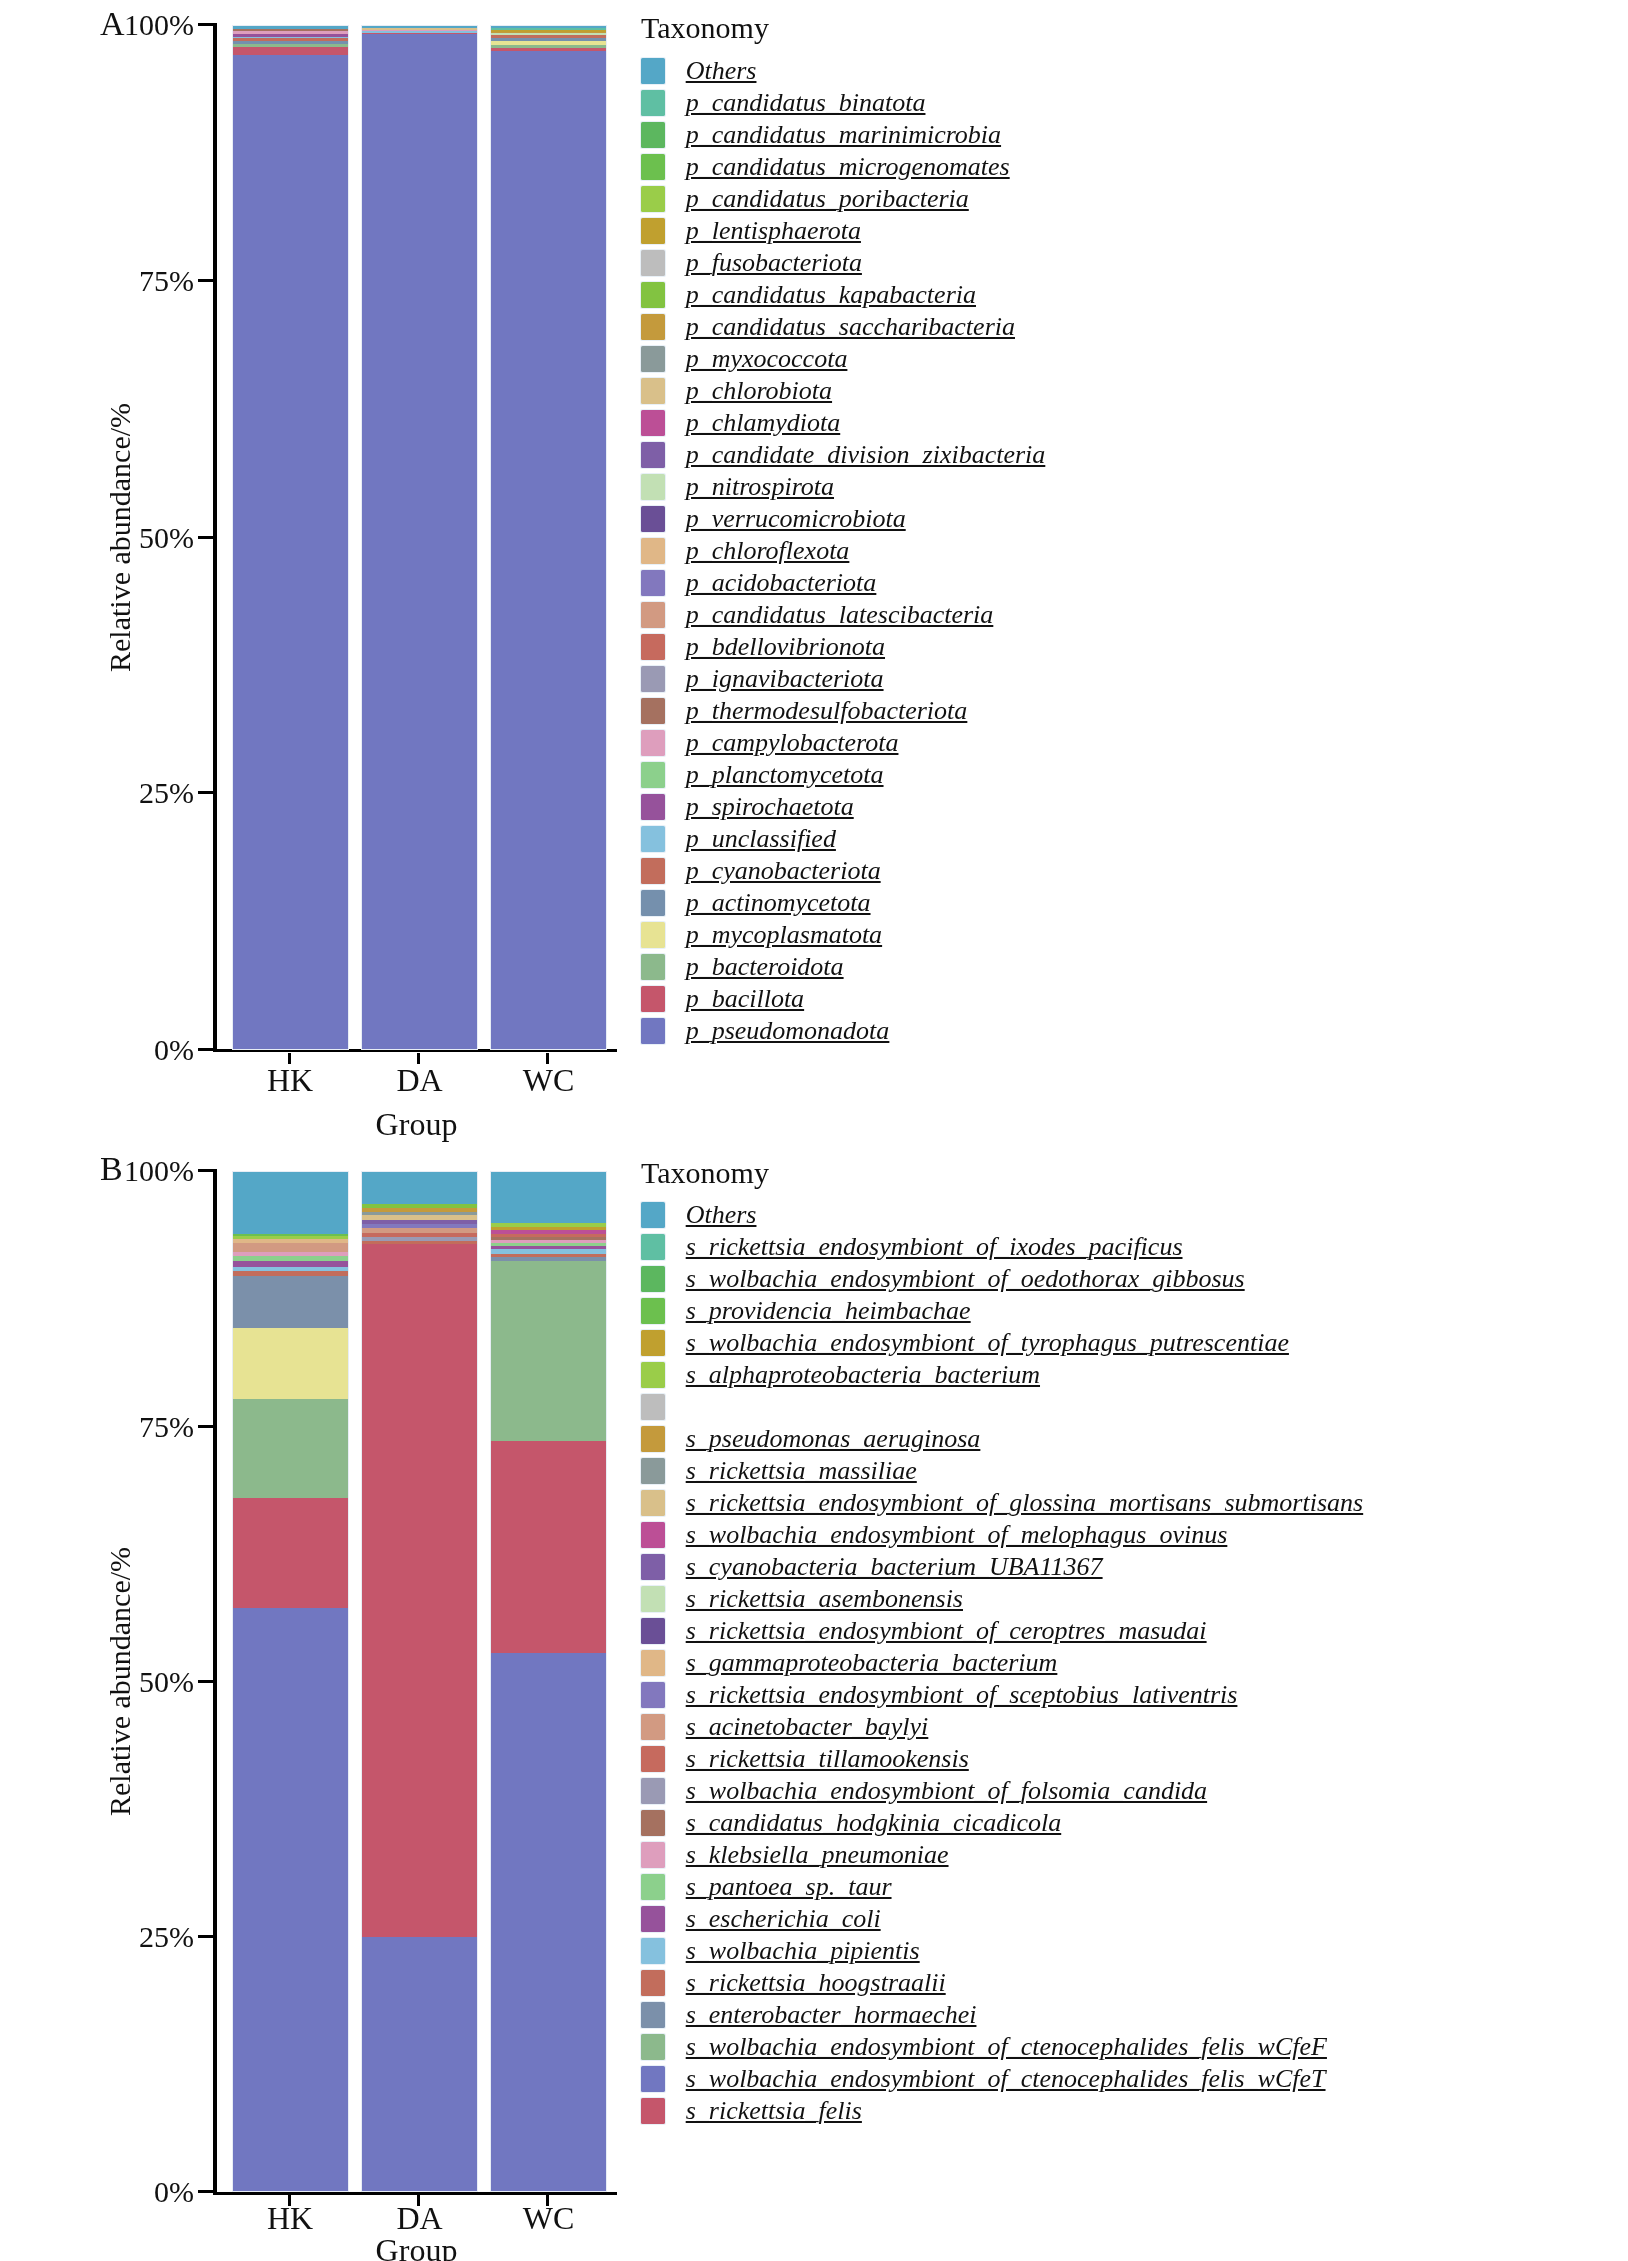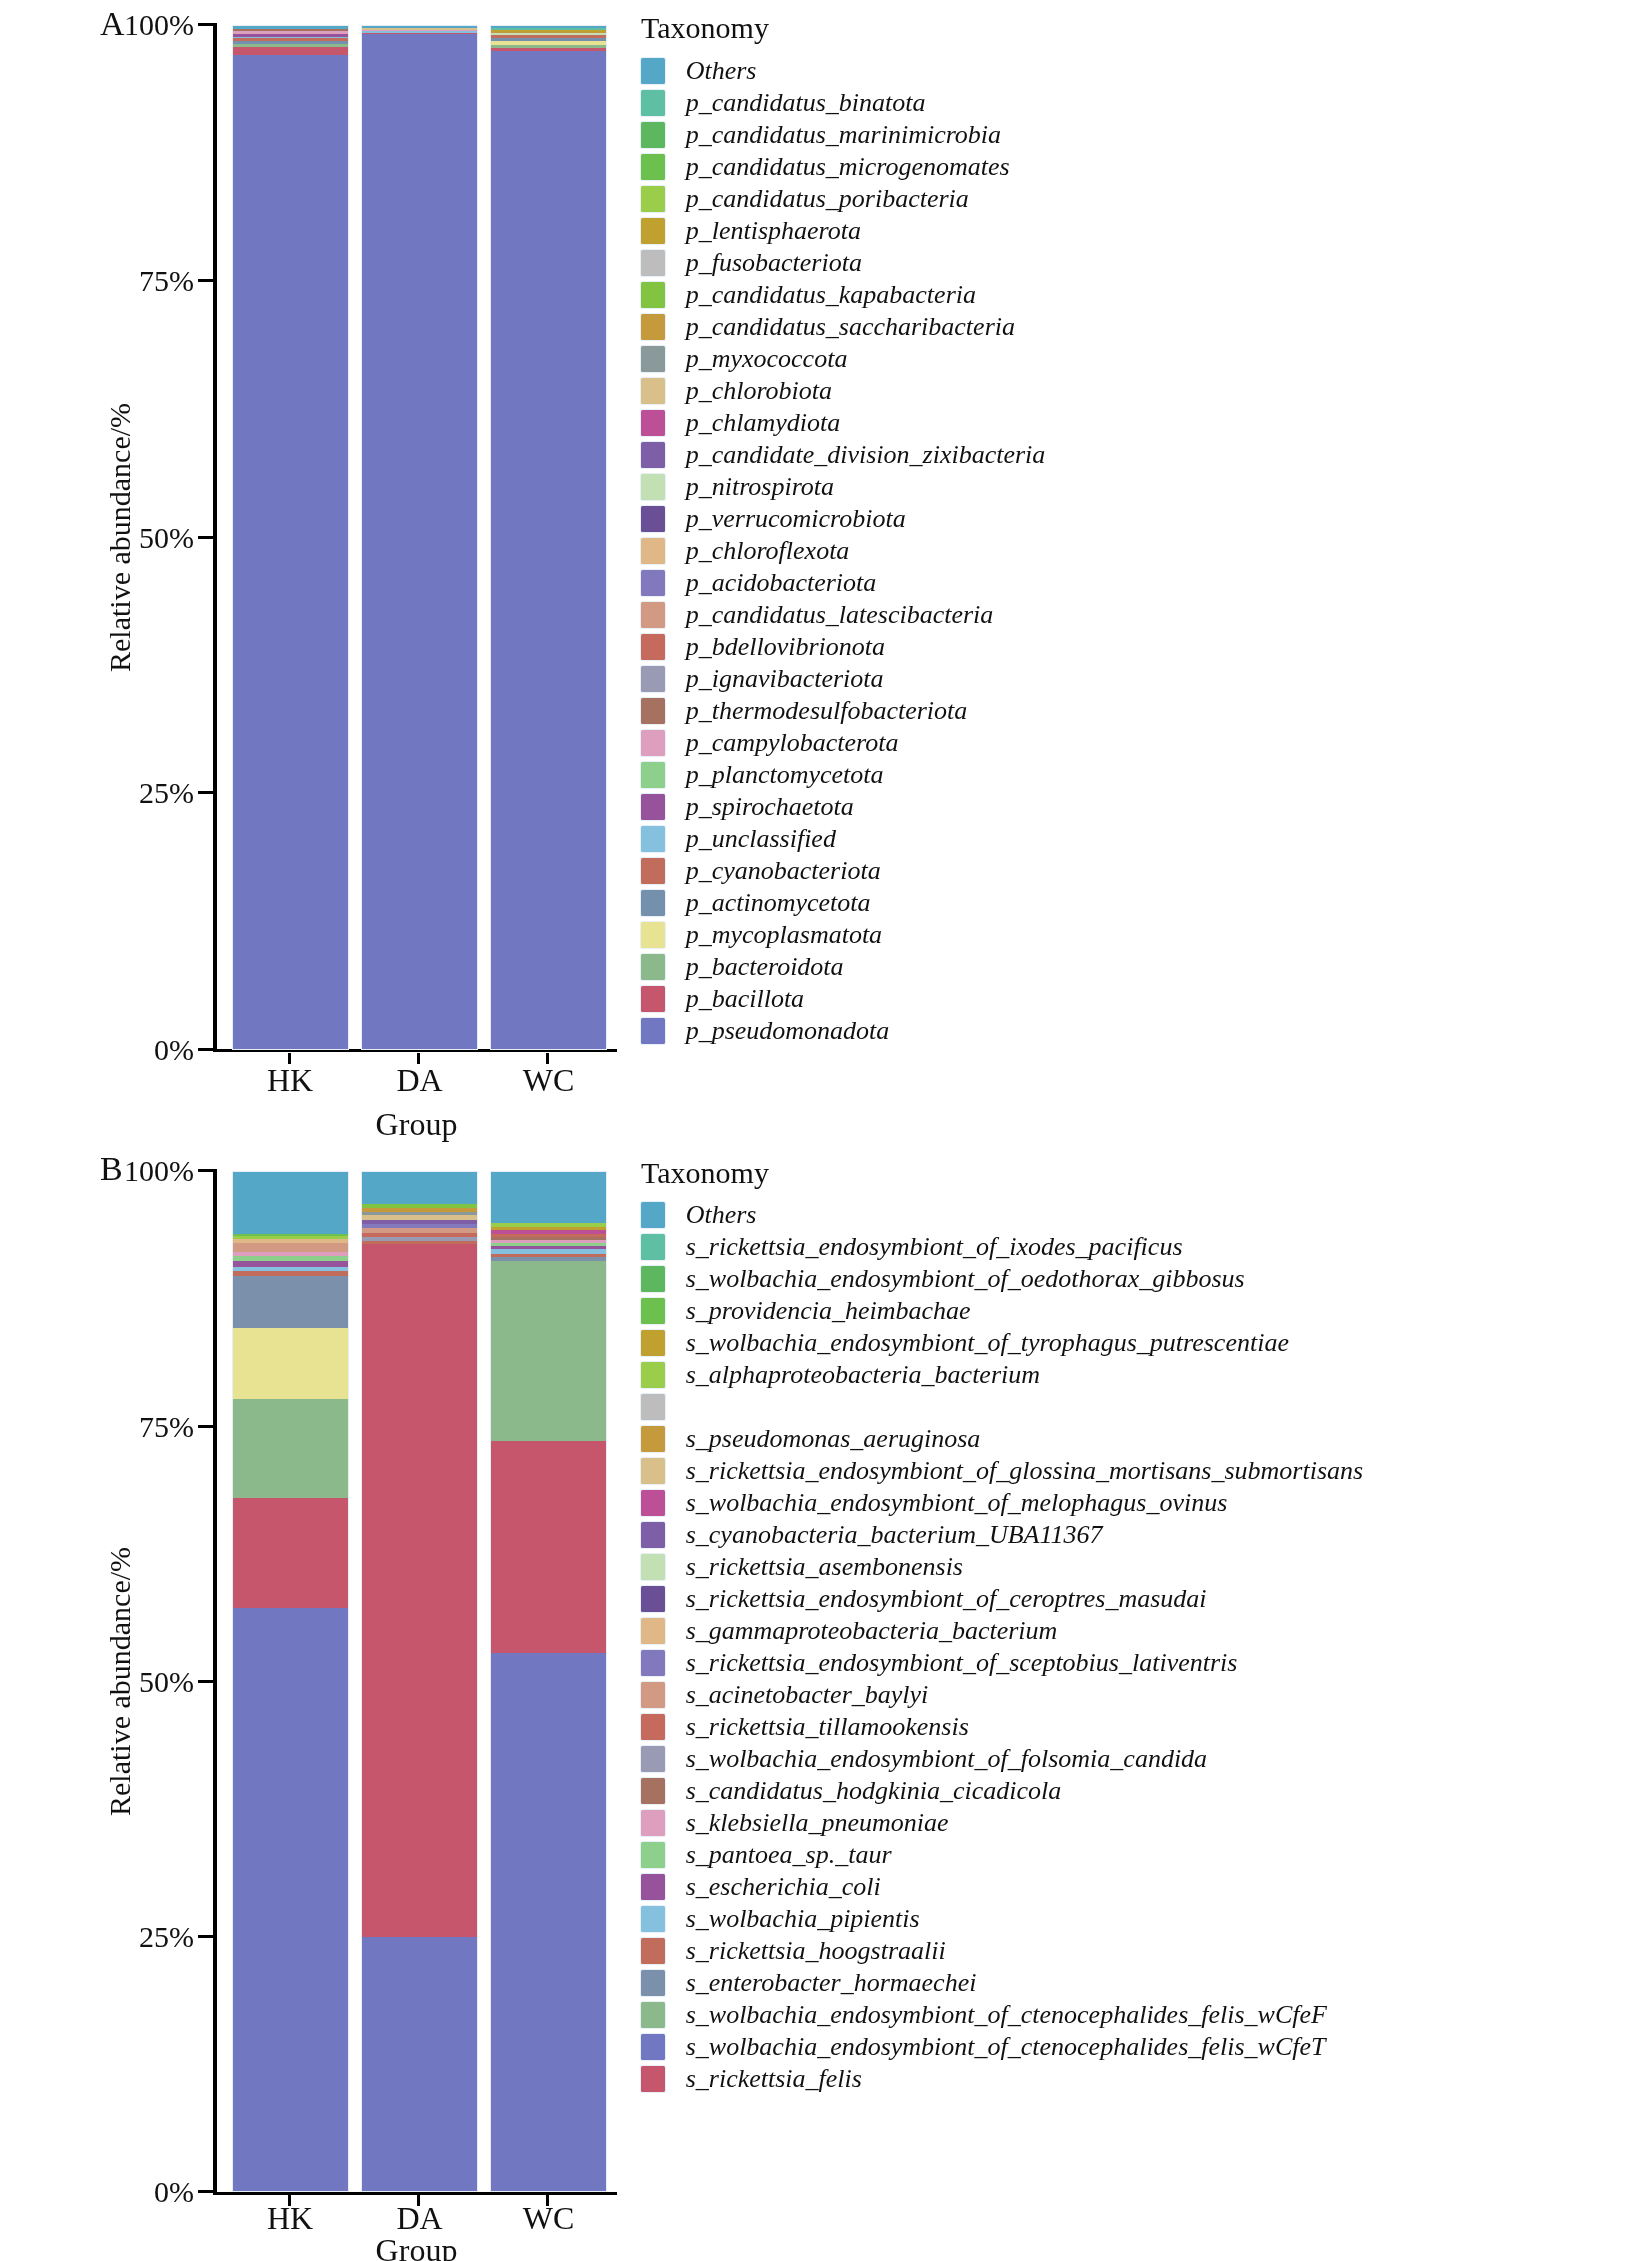--- a/index.html
+++ b/index.html
@@ -23,21 +23,21 @@
           display:flex; flex-direction:column; box-sizing:border-box;
           border:1.6px solid #e7edf5; }
   .seg  { width:100%; }
   
   .glabels { position:absolute; left:215px; width:403px; }
   .glabel  { position:absolute; width:117px; text-align:center; font-size:32px; line-height:36px; }
   .xlab    { position:absolute; left:215px; width:403px; text-align:center; font-size:32px; line-height:36px; }
   
   .legend       { position:absolute; left:641px; }
   .legend-title { font-size:30px; line-height:33px; margin:0 0 10.3px 0; }
-  .legend-rows  { display:flex; flex-direction:column; }
+  .legend-rows  { display:flex; flex-direction:column;text-decoration:underline; }
   .legend-row   { display:flex; align-items:center; height:32px; }
   .swatch       { width:24px; height:26px; border-radius:1.6px; flex:0 0 24px;
                   box-shadow:0 0 0 1px rgba(230,238,246,.9); }
   .legend-label { font-style:italic; font-size:26px; margin-left:20.7px; white-space:nowrap; }
 </style>
 </head>
 <body>
 
 <div id="canvas">
 
@@ -350,20 +350,24 @@
             <span class="legend-label">s_alphaproteobacteria_bacterium</span>
           </div>
           <div class="legend-row">
             <span class="swatch" style="background: rgb(189, 189, 189);"></span>
           </div>
           <div class="legend-row">
             <span class="swatch" style="background: rgb(196, 154, 60);"></span>
             <span class="legend-label">s_pseudomonas_aeruginosa</span>
           </div>
           <div class="legend-row">
+            <span class="swatch" style="background: rgb(138, 154, 154);"></span>
+            <span class="legend-label">s_rickettsia_massiliae</span>
+          </div>
+          <div class="legend-row">
             <span class="swatch" style="background: rgb(217, 192, 138);"></span>
             <span class="legend-label">s_rickettsia_endosymbiont_of_glossina_mortisans_submortisans</span>
           </div>
           <div class="legend-row">
             <span class="swatch" style="background: rgb(188, 79, 150);"></span>
             <span class="legend-label">s_wolbachia_endosymbiont_of_melophagus_ovinus</span>
           </div>
           <div class="legend-row">
             <span class="swatch" style="background: rgb(126, 95, 167);"></span>
             <span class="legend-label">s_cyanobacteria_bacterium_UBA11367</span>

